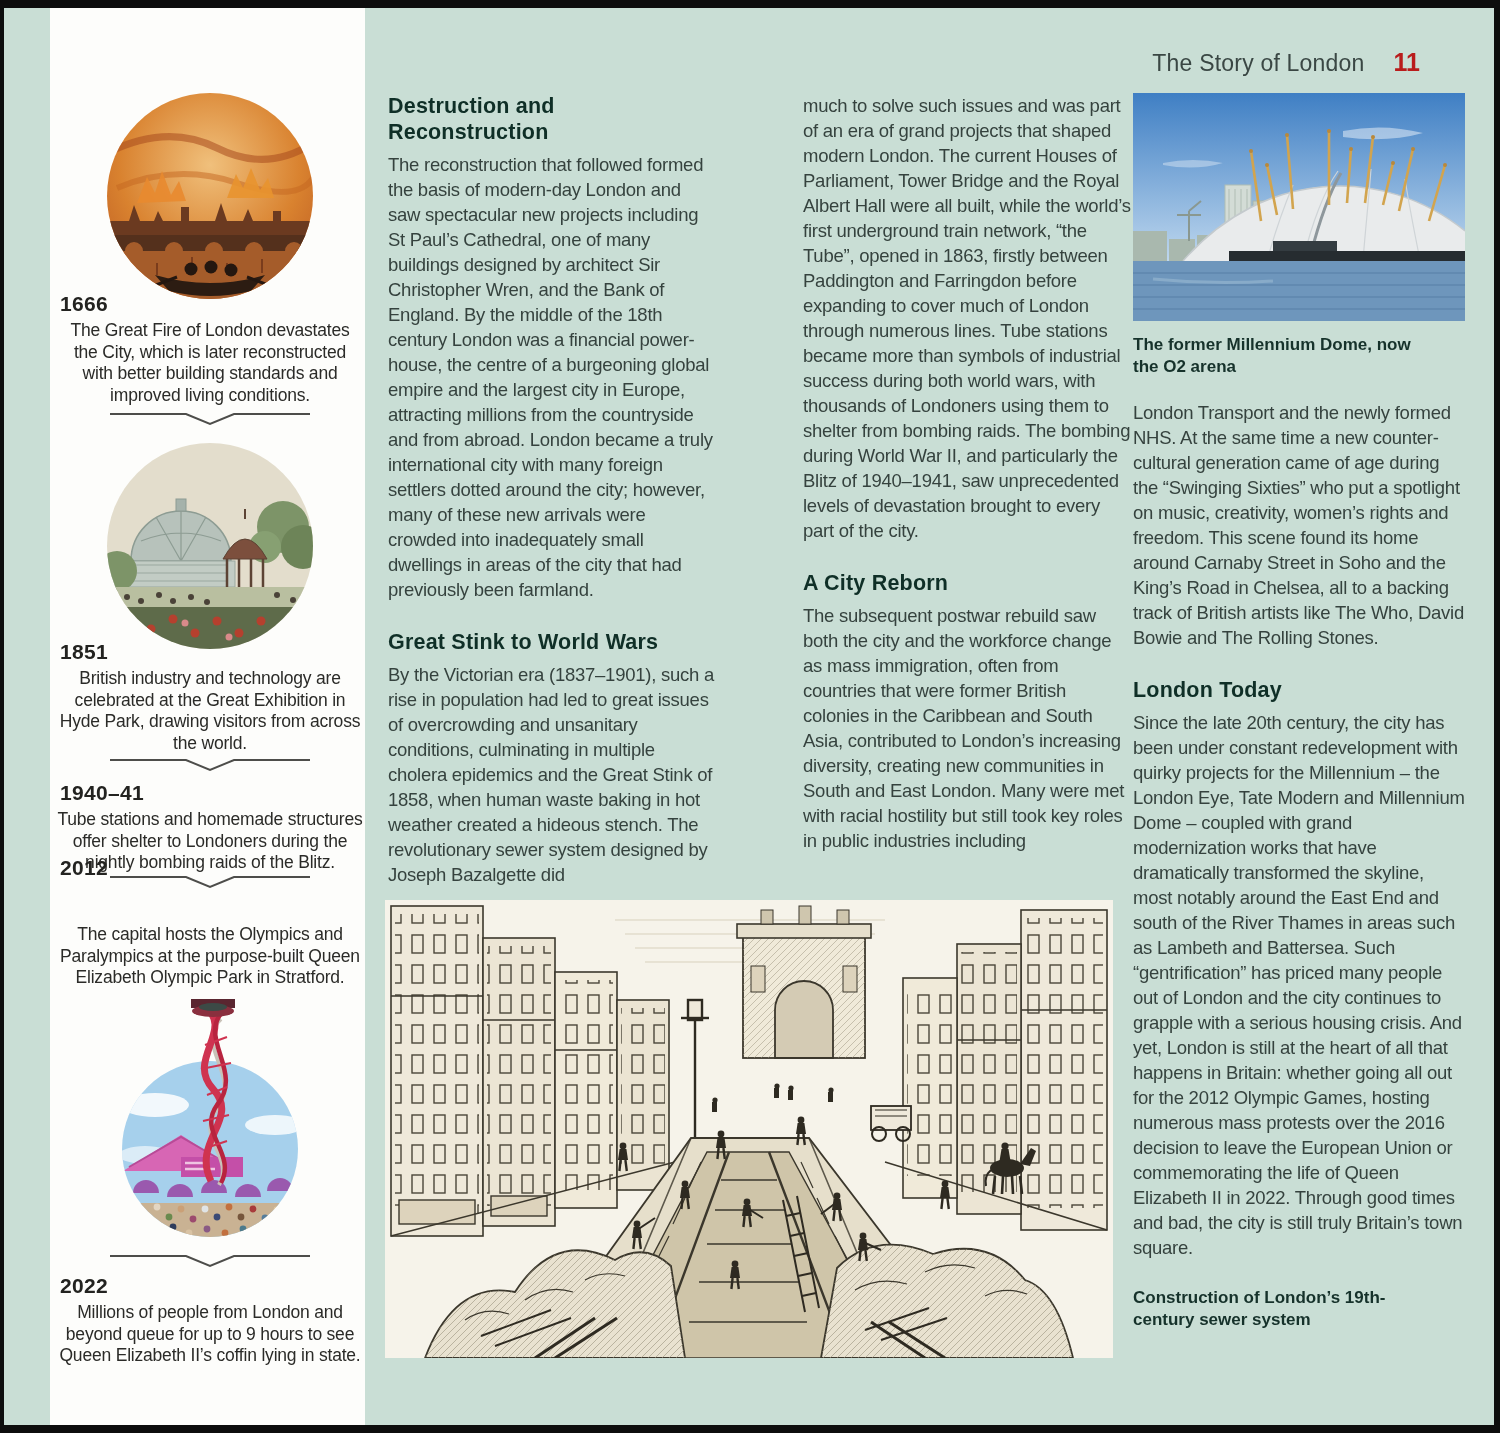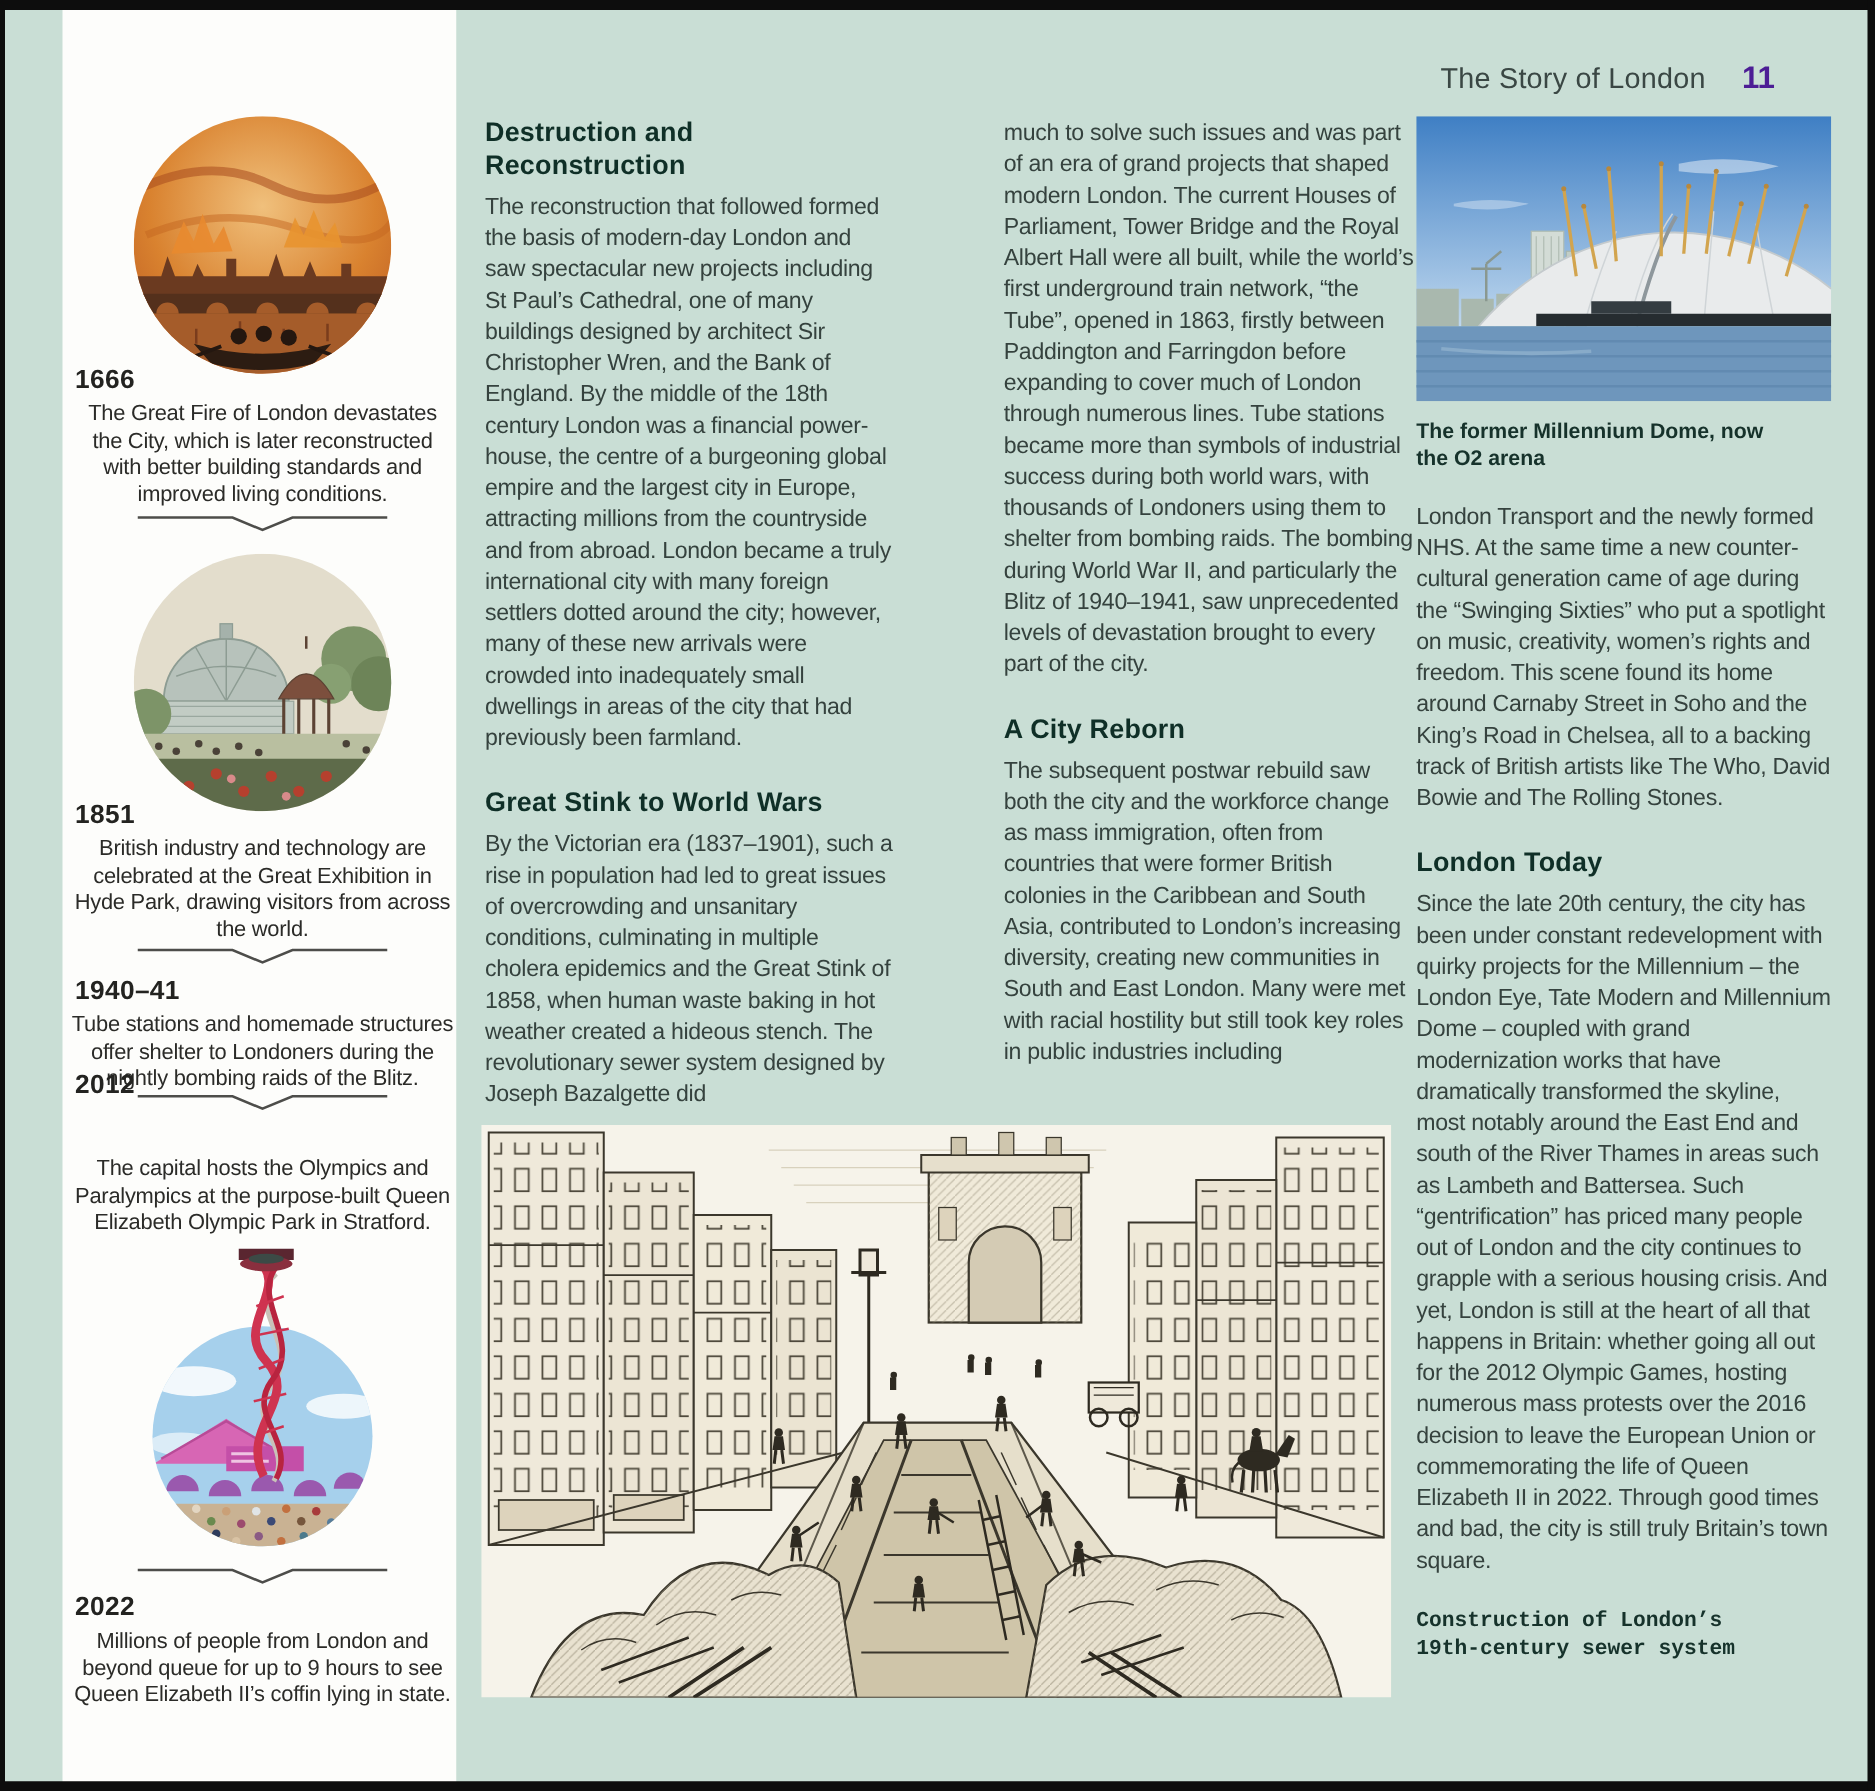--- a/index.html
+++ b/index.html
@@ -12,21 +12,21 @@
   .frame.top{left:0;top:0;width:1500px;height:8px;}
   .frame.bottom{left:0;bottom:0;width:1500px;height:8px;}
   .frame.left{left:0;top:0;width:4px;height:1433px;}
   .frame.right{right:0;top:0;width:6px;height:1433px;}
 
   .sidebar{position:absolute;left:50px;top:0;width:315px;height:1433px;background:#fdfdfb;}
 
   
   .pagehead{position:absolute;top:48px;right:80px;display:flex;align-items:baseline;gap:29px;z-index:5;}
   .pagehead .sect{font-size:23px;color:#3a4744;letter-spacing:.2px;}
-  .pagehead .num{font-size:25px;font-weight:bold;color:#4c1d95;}
+  .pagehead .num{font-size:25px;font-weight:bold;color:#b91c1c;}
 
   
   .tl-year{position:absolute;left:60px;width:300px;text-align:left;
     font-size:21px;font-weight:bold;color:#232320;letter-spacing:.3px;}
   .tl-text{position:absolute;left:57px;width:306px;text-align:center;
     font-size:17.5px;line-height:21.5px;color:#2b2b28;letter-spacing:-.2px;}
   .tl-divider{position:absolute;left:110px;width:200px;height:22px;}
 
   
   .col{position:absolute;top:93px;}
@@ -303,21 +303,21 @@
       </g>
       <path d="M20,186 q60,6 120,2" stroke="#88abc9" stroke-width="3" fill="none"></path>
     </svg>
 
     <p class="caption" style="margin-top:13px;width:280px;">The former Millennium Dome, now the O2 arena</p>
 
     <p class="body" style="margin-top:22px;">London Transport and the newly formed NHS. At the same time a new counter-cultural generation came of age during the “Swinging Sixties” who put a spotlight on music, creativity, women’s rights and freedom. This scene found its home around Carnaby Street in Soho and the King’s Road in Chelsea, all to a backing track of British artists like The Who, David Bowie and The Rolling Stones.</p>
     <h2 class="heading">London Today</h2>
     <p class="body">Since the late 20th century, the city has been under constant redevelopment with quirky projects for the Millennium – the London Eye, Tate Modern and Millennium Dome – coupled with grand modernization works that have dramatically transformed the skyline, most notably around the East End and south of the River Thames in areas such as Lambeth and Battersea. Such “gentrification” has priced many people out of London and the city continues to grapple with a serious housing crisis. And yet, London is still at the heart of all that happens in Britain: whether going all out for the 2012 Olympic Games, hosting numerous mass protests over the 2016 decision to leave the European Union or commemorating the life of Queen Elizabeth II in 2022. Through good times and bad, the city is still truly Britain’s town square.</p>
 
-    <p class="caption" style="margin-top:15px;width:280px;font-family:Liberation Mono, monospace;">Construction of London’s 19th-century sewer system</p>
+    <p class="caption" style="margin-top:15px;width:280px;">Construction of London’s 19th-century sewer system</p>
   </div>
 
   <svg class="engraving" viewBox="0 0 728 458">
     <defs>
       <pattern id="pwin" width="22" height="30" patternUnits="userSpaceOnUse">
         <rect x="5" y="5" width="11" height="18" fill="none" stroke="#4a4538" stroke-width="1.4"></rect>
       </pattern>
       <pattern id="hatch" width="7" height="7" patternUnits="userSpaceOnUse">
         <path d="M0,7 L7,0" stroke="#9b937e" stroke-width="1"></path>
       </pattern>

